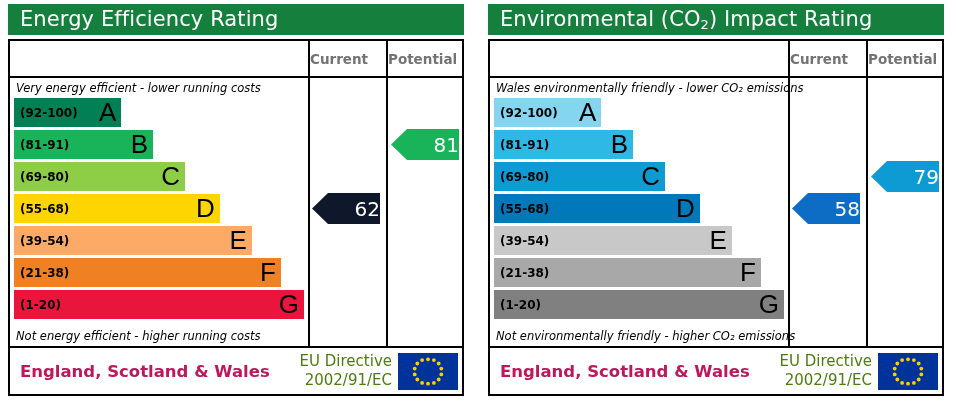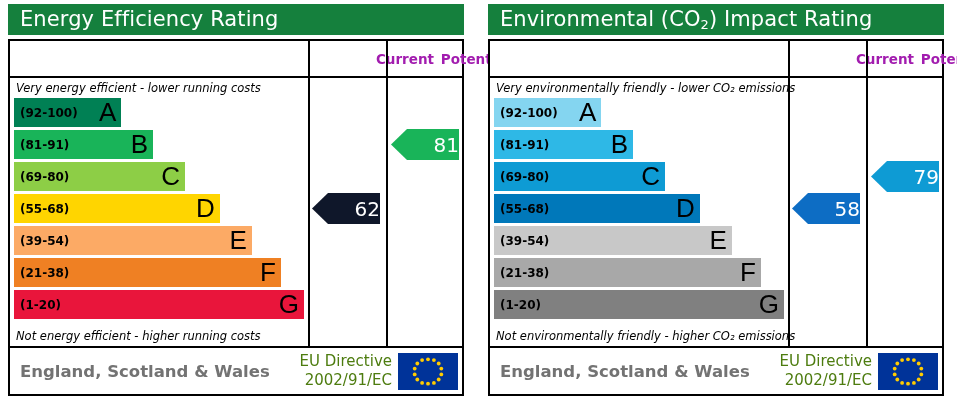--- a/index.html
+++ b/index.html
@@ -23,21 +23,21 @@
 
   
   .vline{position:absolute;top:0;width:2px;background:#000;}
   .vline.c1{left:298px;height:305px;}
   .vline.c2{left:376px;height:305px;}
 
   
   .hdrrow{position:absolute;left:0;top:0;width:452px;height:37px;
           border-bottom:2px solid #000;box-sizing:border-box;}
   .hdr-cur,.hdr-pot{position:absolute;top:0;height:37px;line-height:37px;
-        font-weight:bold;font-size:13.5px;text-align:right;color:#a21caf;margin-left:48px;}
+        font-weight:bold;font-size:13.5px;text-align:left;color:#737373;}
   .hdr-cur{left:300px;width:76px;}
   .hdr-pot{left:378px;width:74px;}
 
   
   .toptext,.bottext{position:absolute;left:0;width:298px;height:20px;
         font-size:11.5px;font-style:italic;color:#000;
         padding-left:6px;box-sizing:border-box;line-height:20px;white-space:nowrap;}
   .toptext{top:37px;}
   .bottext{top:285px;border-top:0;}
   .bottext-line{position:absolute;left:0;top:305px;width:452px;height:2px;background:#000;}
@@ -58,21 +58,21 @@
      display:flex;align-items:center;justify-content:flex-end;
      color:#fff;font-size:20px;box-sizing:border-box;
      clip-path:polygon(16px 0,100% 0,100% 100%,16px 100%,0 50%);}
   .arrowcell.cur .arrow{left:2px;}
   .arrowcell.pot .arrow{left:3px;}
 
   
   .footer{position:absolute;left:0;top:307px;width:452px;height:46px;}
   .region{position:absolute;left:0;top:0;width:268px;height:46px;
       display:flex;align-items:center;padding-left:10px;box-sizing:border-box;
-      font-weight:bold;font-size:16.5px;color:#737373;}
+      font-weight:bold;font-size:16.5px;color:#be185d;}
   .directive{position:absolute;left:268px;top:0;width:118px;height:46px;
       display:flex;flex-direction:column;align-items:flex-end;justify-content:center;
       font-size:15px;color:#4d7c0f;line-height:19px;padding-right:4px;box-sizing:border-box;}
   .euflag{position:absolute;left:388px;top:5px;width:60px;height:37px;background:#039;}
   .euflag svg{display:block;}
 </style>
 </head>
 <body>
 
 <div class="wrap">
@@ -172,21 +172,21 @@
     <div class="frame">
 
       <div class="hdrrow">
         <div class="hdr-cur">Current</div>
         <div class="hdr-pot">Potential</div>
       </div>
 
       <div class="vline c1"></div>
       <div class="vline c2"></div>
 
-      <div class="toptext">Very environmentally friendly - lower CO₂ emissions</div>
+      <div class="toptext">Wales environmentally friendly - lower CO₂ emissions</div>
 
       <div class="bars">
         <div class="band" style="top: 0px; background: rgb(132, 213, 240); width: 107.3px;">
           <span class="rng">(92-100)</span>
           <span class="ltr">A</span>
         </div>
         <div class="band" style="top: 32px; background: rgb(46, 184, 230); width: 139.2px;">
           <span class="rng">(81-91)</span>
           <span class="ltr">B</span>
         </div>

